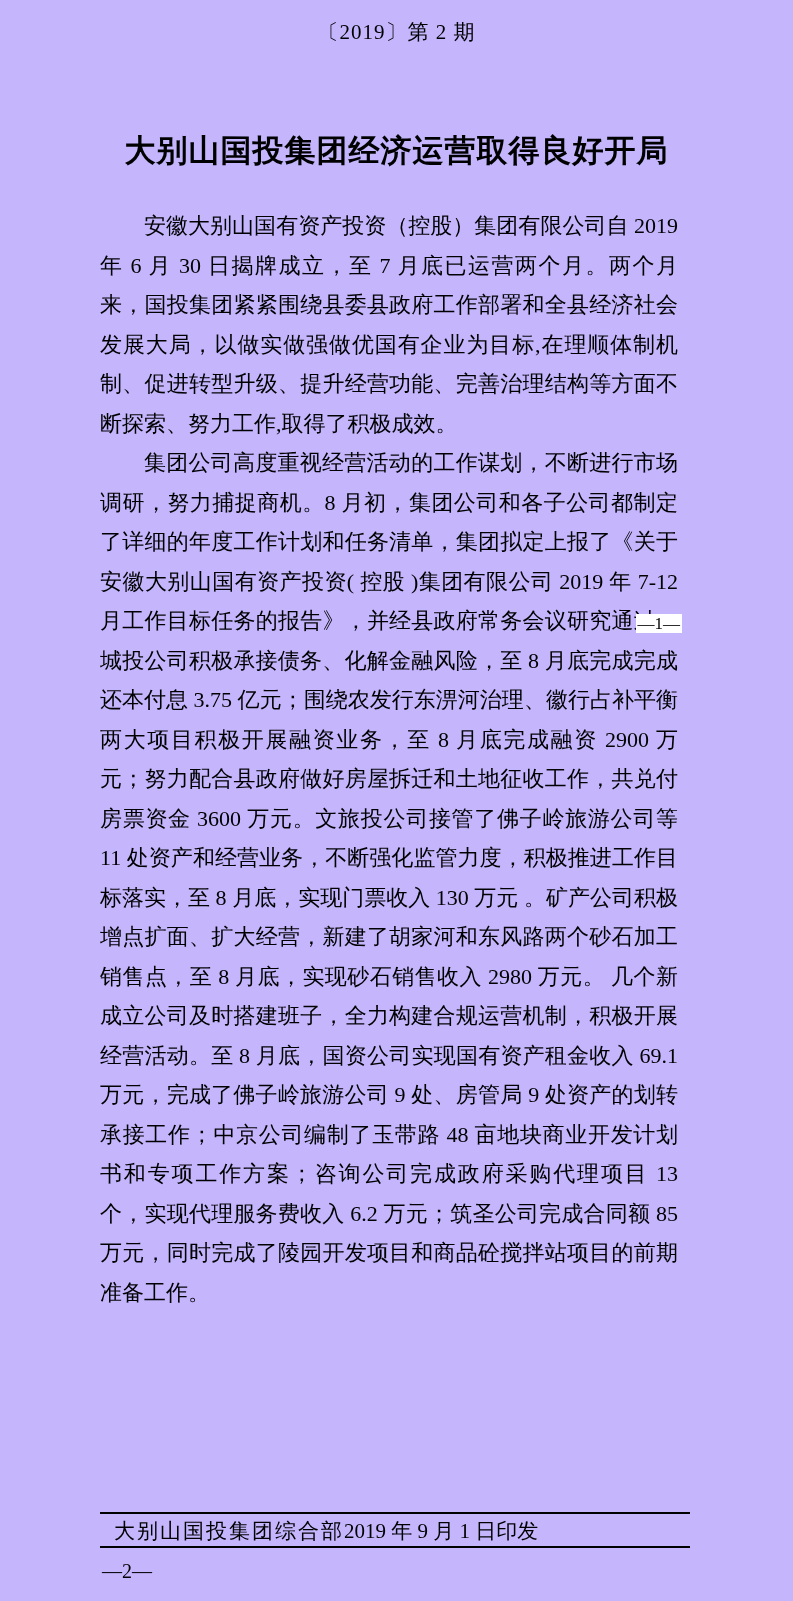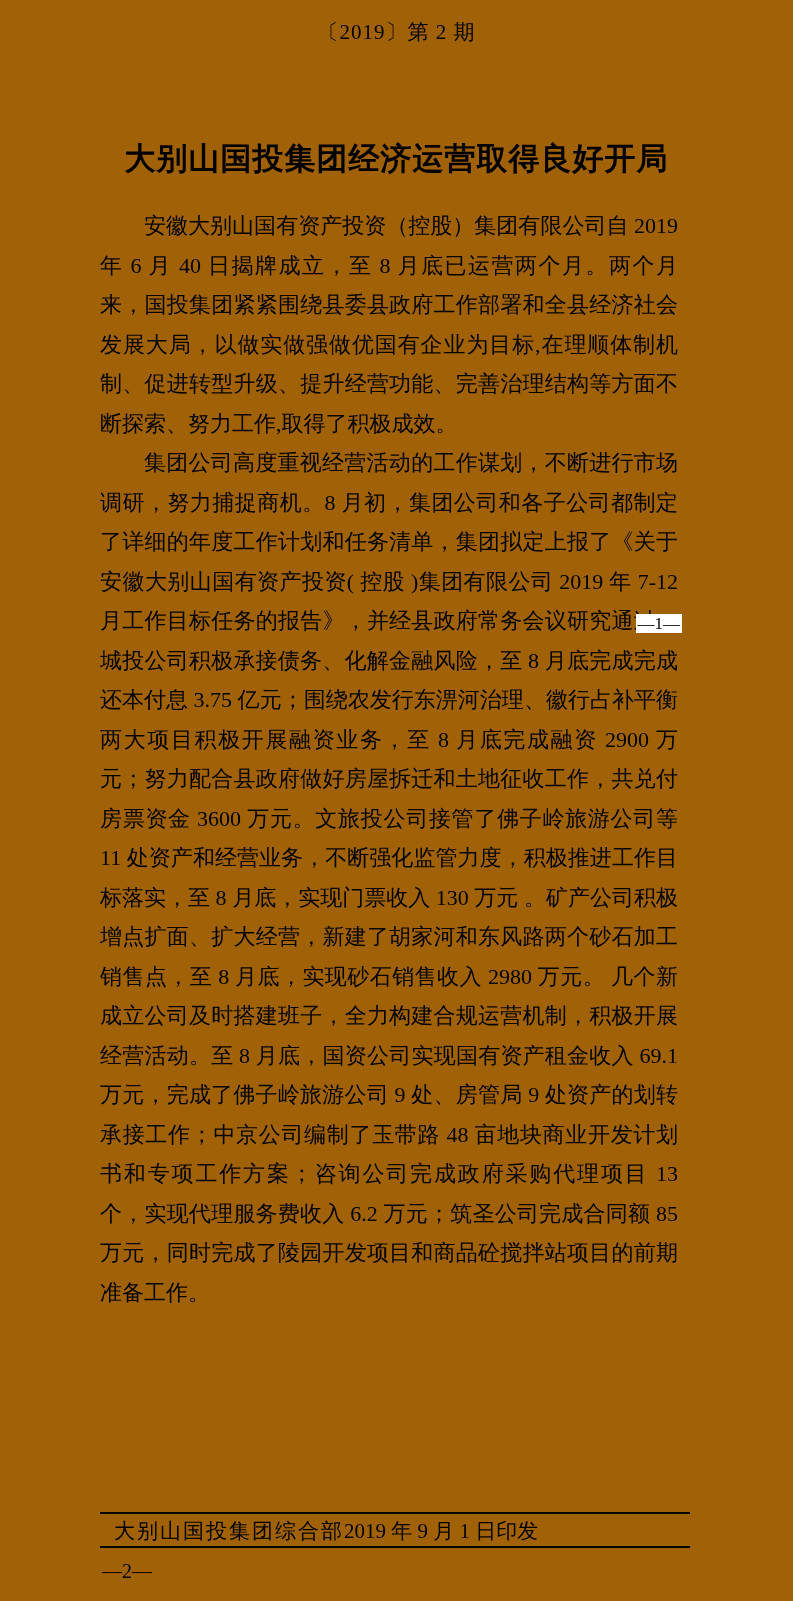--- a/index.html
+++ b/index.html
@@ -5,37 +5,37 @@
   html, body {
     margin: 0;
     padding: 0;
     background: #e8e8e8;
   }
   .page {
     position: relative;
     width: 793px;
     height: 1601px;
     margin: 0 auto;
-    background: #a16207;
+    background: #c4b5fd;
     color: #000000;
     font-family: "Liberation Serif", "DejaVu Serif", serif;
     overflow: hidden;
   }
   .issue {
     position: absolute;
     top: 18px;
     left: 0;
     width: 100%;
     text-align: center;
     font-size: 21px;
     letter-spacing: 1px;
   }
   .title {
     position: absolute;
-    top: 138px;
+    top: 130px;
     left: 0;
     width: 100%;
     margin: 0;
     text-align: center;
     font-size: 31px;
     font-weight: bold;
     letter-spacing: 1px;
   }
   .body {
     position: absolute;
@@ -93,21 +93,21 @@
 </head>
 <body>
 
 <div class="page">
 
   <div class="issue">〔2019〕第 2 期</div>
 
   <h1 class="title">大别山国投集团经济运营取得良好开局</h1>
 
   <div class="body">
-    <p>安徽大别山国有资产投资（控股）集团有限公司自 2019 年 6 月 40 日揭牌成立，至 8 月底已运营两个月。两个月来，国投集团紧紧围绕县委县政府工作部署和全县经济社会发展大局，以做实做强做优国有企业为目标,在理顺体制机制、促进转型升级、提升经营功能、完善治理结构等方面不断探索、努力工作,取得了积极成效。</p>
+    <p>安徽大别山国有资产投资（控股）集团有限公司自 2019 年 6 月 30 日揭牌成立，至 7 月底已运营两个月。两个月来，国投集团紧紧围绕县委县政府工作部署和全县经济社会发展大局，以做实做强做优国有企业为目标,在理顺体制机制、促进转型升级、提升经营功能、完善治理结构等方面不断探索、努力工作,取得了积极成效。</p>
     <p>集团公司高度重视经营活动的工作谋划，不断进行市场调研，努力捕捉商机。8 月初，集团公司和各子公司都制定了详细的年度工作计划和任务清单，集团拟定上报了《关于安徽大别山国有资产投资( 控股 )集团有限公司 2019 年 7-12 月工作目标任务的报告》，并经县政府常务会议研究通过。城投公司积极承接债务、化解金融风险，至 8 月底完成完成还本付息 3.75 亿元；围绕农发行东淠河治理、徽行占补平衡两大项目积极开展融资业务，至 8 月底完成融资 2900 万元；努力配合县政府做好房屋拆迁和土地征收工作，共兑付房票资金 3600 万元。文旅投公司接管了佛子岭旅游公司等 11 处资产和经营业务，不断强化监管力度，积极推进工作目标落实，至 8 月底，实现门票收入 130 万元 。矿产公司积极增点扩面、扩大经营，新建了胡家河和东风路两个砂石加工销售点，至 8 月底，实现砂石销售收入 2980 万元。 几个新成立公司及时搭建班子，全力构建合规运营机制，积极开展经营活动。至 8 月底，国资公司实现国有资产租金收入 69.1 万元，完成了佛子岭旅游公司 9 处、房管局 9 处资产的划转承接工作；中京公司编制了玉带路 48 亩地块商业开发计划书和专项工作方案；咨询公司完成政府采购代理项目 13 个，实现代理服务费收入 6.2 万元；筑圣公司完成合同额 85 万元，同时完成了陵园开发项目和商品砼搅拌站项目的前期准备工作。</p>
   </div>
 
   <div class="pg1">—1—</div>
 
   <div class="footer-rule rule-top"></div>
 
   <div class="footer-row">
     <span class="issuer">大别山国投集团综合部</span>
     <span class="pdate">2019 年 9 月 1 日印发</span>

